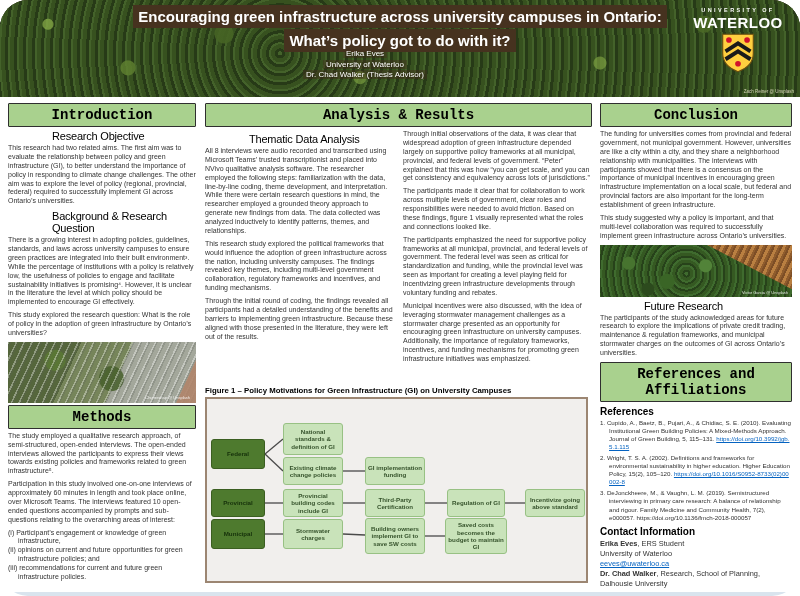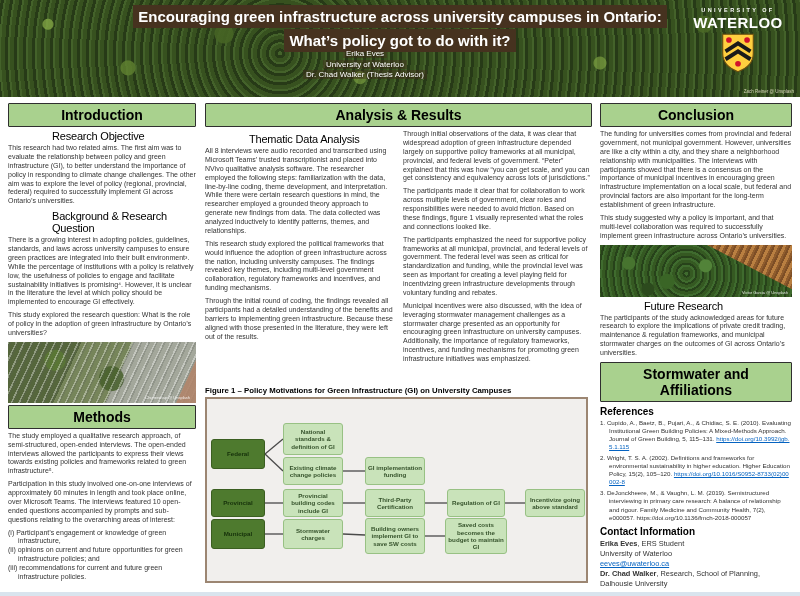--- a/index.html
+++ b/index.html
@@ -1,17 +1,17 @@
 <!DOCTYPE html>
 <html><head>
 <meta charset="utf-8">
 <style>
   html,body{margin:0;padding:0;background:#fff;}
   .poster{position:relative;width:800px;height:596px;background:#fff;overflow:hidden;
-          font-family:"Liberation Sans",sans-serif;color:#333;}
+          font-family:"Liberation Sans",sans-serif;color:#333;border-radius:28px;}
 
   
   .hero{position:absolute;left:0;top:0;width:800px;height:97px;overflow:hidden;
     background-color:#2e4420;
     background-image:
       radial-gradient(circle at 6% 25%, rgba(134,170,70,.75) 0 5px, transparent 6px),
       radial-gradient(circle at 16% 70%, rgba(96,130,48,.8) 0 7px, transparent 8px),
       radial-gradient(circle at 28% 35%, rgba(70,100,36,.9) 0 9px, transparent 10px),
       radial-gradient(circle at 45% 80%, rgba(120,156,62,.7) 0 6px, transparent 7px),
       radial-gradient(circle at 60% 30%, rgba(88,120,44,.8) 0 8px, transparent 9px),
@@ -32,21 +32,21 @@
   .uw-shield{margin-top:2px;}
   .photo-credit{position:absolute;right:6px;bottom:3px;font-size:4.5px;color:#e8e3c8;opacity:.85;}
 
   
   .col{position:absolute;top:103px;background:#fff;}
   .col-left{left:8px;width:188px;height:486px;overflow:hidden;}
   .col-mid{left:205px;width:387px;height:486px;}
   .col-right{left:600px;width:192px;height:488px;overflow:hidden;}
 
   .sec-header{background:#a9d18e;border:1.5px solid #2f2f2f;border-radius:1px;text-align:center;
-      font-weight:bold;font-size:14px;color:#000;padding:3px 14px;margin-bottom:3px;}
+      font-weight:bold;font-size:14px;color:#000;padding:3px 14px;margin-bottom:3px;font-family:Liberation Mono, monospace;}
   .sub-heading{font-size:11px;font-weight:normal;color:#000;margin:3px 0 2px;letter-spacing:-.2px;padding-left:44px;}
   .small-heading{font-size:10px;font-weight:bold;color:#000;margin:4px 0 2px;}
   .body{font-size:7px;line-height:1.27;color:#333;margin:0 0 4px;}
   .hang{padding-left:10px;text-indent:-10px;margin-bottom:0;}
   a.link{color:#0563c1;text-decoration:underline;word-break:break-all;cursor:pointer;}
 
   
   .photo{position:relative;width:100%;overflow:hidden;}
   .photo .photo-credit{font-size:4px;color:#fff;}
   .photo-building{height:61px;margin:1px 0 2px;
@@ -184,21 +184,21 @@
 
   <div class="col col-right">
     <div class="sec-header">Conclusion</div>
     <p class="body">The funding for universities comes from provincial and federal government, not municipal government. However, universities are like a city within a city, and they share a neighborhood relationship with municipalities. The interviews with participants showed that there is a consensus on the importance of municipal incentives in encouraging green infrastructure implementation on a local scale, but federal and provincial factors are also important for the long-term establishment of green infrastructure.</p>
     <p class="body">This study suggested why a policy is important, and that multi-level collaboration was required to successfully implement green infrastructure across Ontario’s universities.</p>
     <div class="photo photo-wall">
       <div class="photo-credit" style="position:absolute;right:4px;bottom:2px;z-index:2;">Victor Garcia @ Unsplash</div>
     </div>
     <div class="sub-heading">Future Research</div>
     <p class="body">The participants of the study acknowledged areas for future research to explore the implications of private credit trading, maintenance &amp; regulation frameworks, and municipal stormwater charges on the outcomes of GI across Ontario’s universities.</p>
-    <div class="sec-header">Stormwater and Affiliations</div>
+    <div class="sec-header">References and Affiliations</div>
     <div class="small-heading">References</div>
     <p class="ref-item"><span>1.</span> <span>Cupido, A., Baetz, B., Pujari, A., &amp; Chidiac, S. E. (2010). Evaluating Institutional Green Building Policies: A Mixed-Methods Approach. Journal of Green Building, 5, 115–131. </span><a class="link">https://doi.org/10.3992/jgb.5.1.115</a></p>
     <p class="ref-item"><span>2.</span> <span>Wright, T. S. A. (2002). Definitions and frameworks for environmental sustainability in higher education. Higher Education Policy, 15(2), 105–120. </span><a class="link">https://doi.org/10.1016/S0952-8733(02)00002-8</a></p>
     <p class="ref-item"><span>3.</span> <span>DeJonckheere, M., &amp; Vaughn, L. M. (2019). Semistructured interviewing in primary care research: A balance of relationship and rigour. Family Medicine and Community Health, 7(2), e000057. </span><span>https://doi.org/10.1136/fmch-2018-000057</span></p>
     <div class="small-heading">Contact Information</div>
     <div class="contact-line"><b>Erika Eves</b><span>, ERS Student</span></div>
     <div class="contact-line">University of Waterloo</div>
     <div class="contact-line"><a class="link">eeves@uwaterloo.ca</a></div>
     <div class="contact-line"><b>Dr. Chad Walker</b><span>, Research, School of Planning,</span></div>
     <div class="contact-line">Dalhousie University</div>

